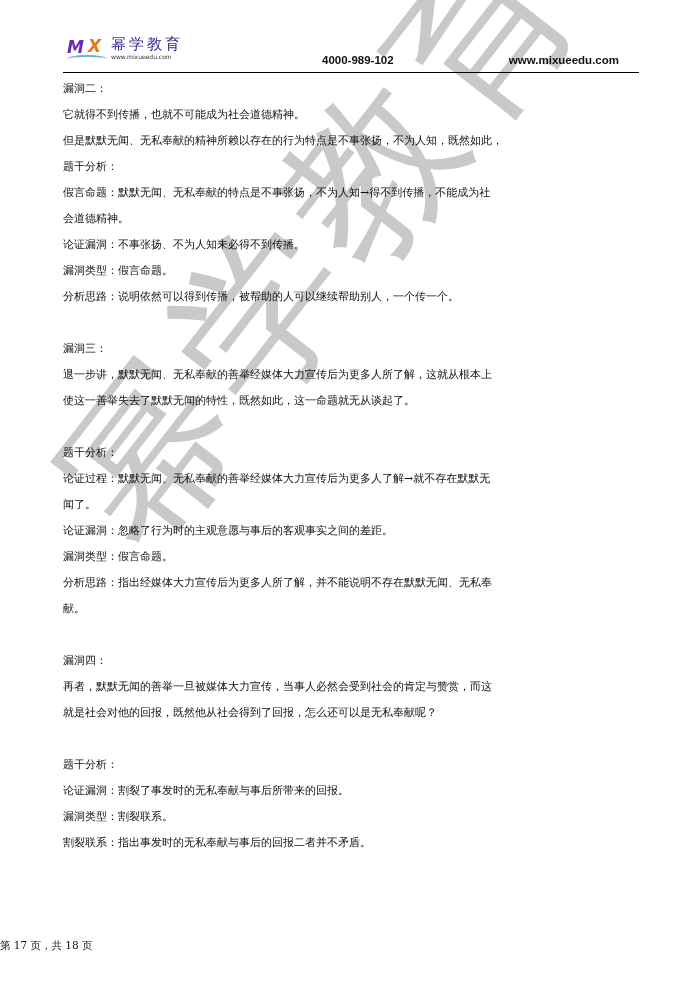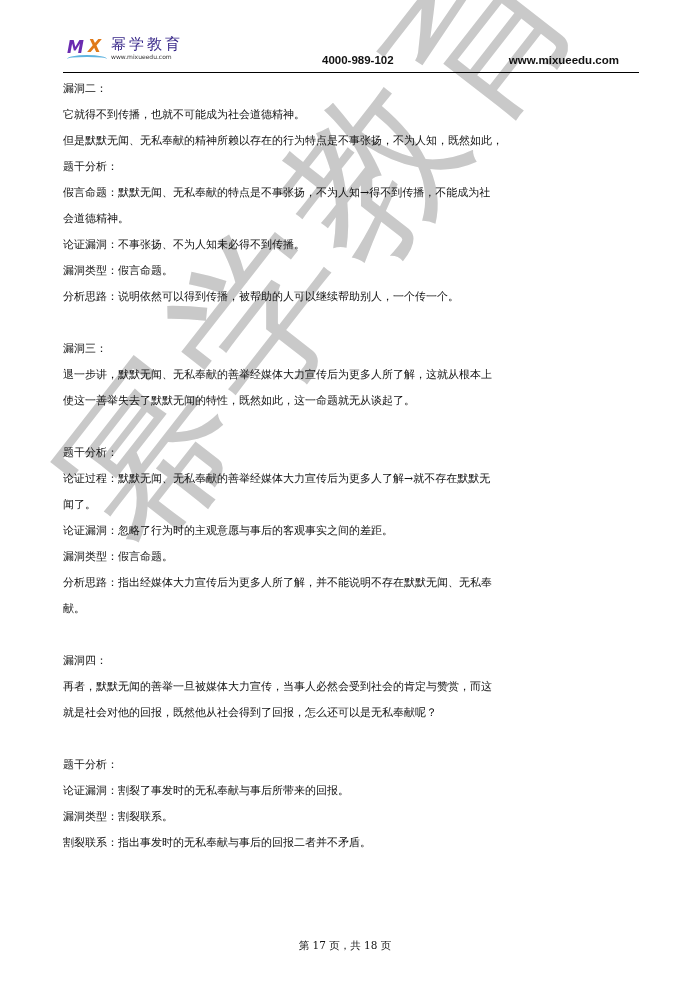--- a/index.html
+++ b/index.html
@@ -30,22 +30,22 @@
   .phone { position: absolute; left: 259px; top: 20px; font-family: "Liberation Sans", sans-serif;
            font-size: 11.5px; font-weight: bold; color: #111; }
   .site { position: absolute; right: 20px; top: 20px; font-family: "Liberation Sans", sans-serif;
           font-size: 11.5px; font-weight: bold; color: #111; }
 
   .content { position: absolute; left: 63px; top: 76px; width: 578px; z-index: 1;
              font-size: 11px; line-height: 26px; }
   .content p { margin: 0; }
   .gap { height: 26px; }
 
-  .footer { position: absolute; left: 0; width: 642px; top: 939px; text-align: center;
-            font-size: 10.5px; color: #111; z-index: 1; margin-left: 24px; }
+  .footer { position: absolute; left: 0; width: 642px; top: 939px; text-align: left;
+            font-size: 10.5px; color: #111; z-index: 1; }
 </style>
 </head>
 <body>
 
 <div class="watermark">
   <span>幂学教育</span>
 </div>
 
 <div class="header">
   <div class="logo">

